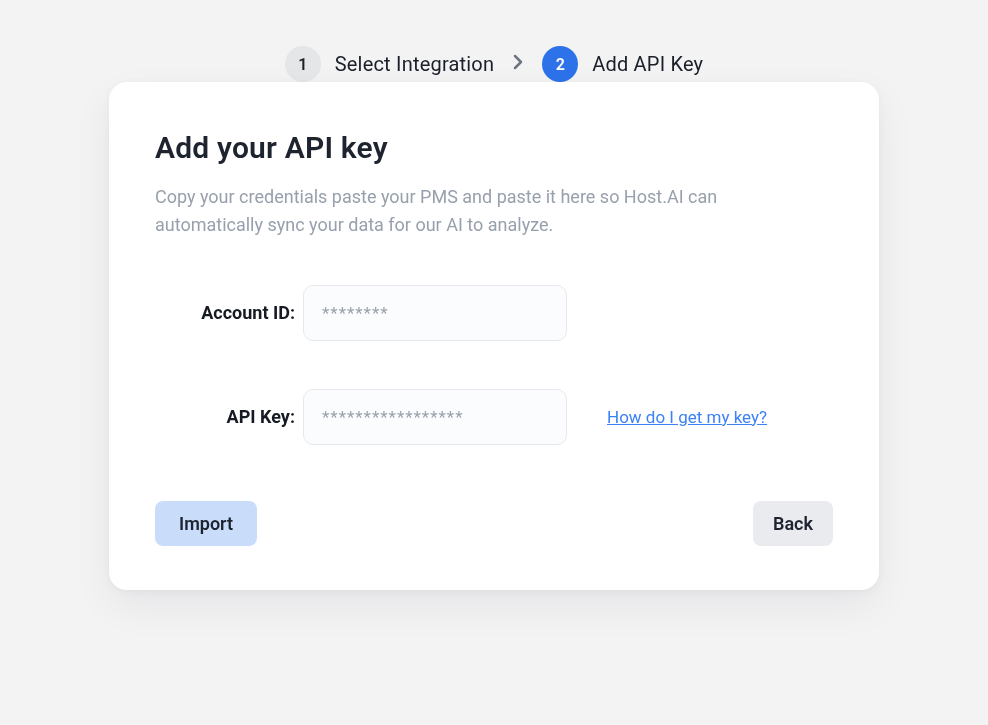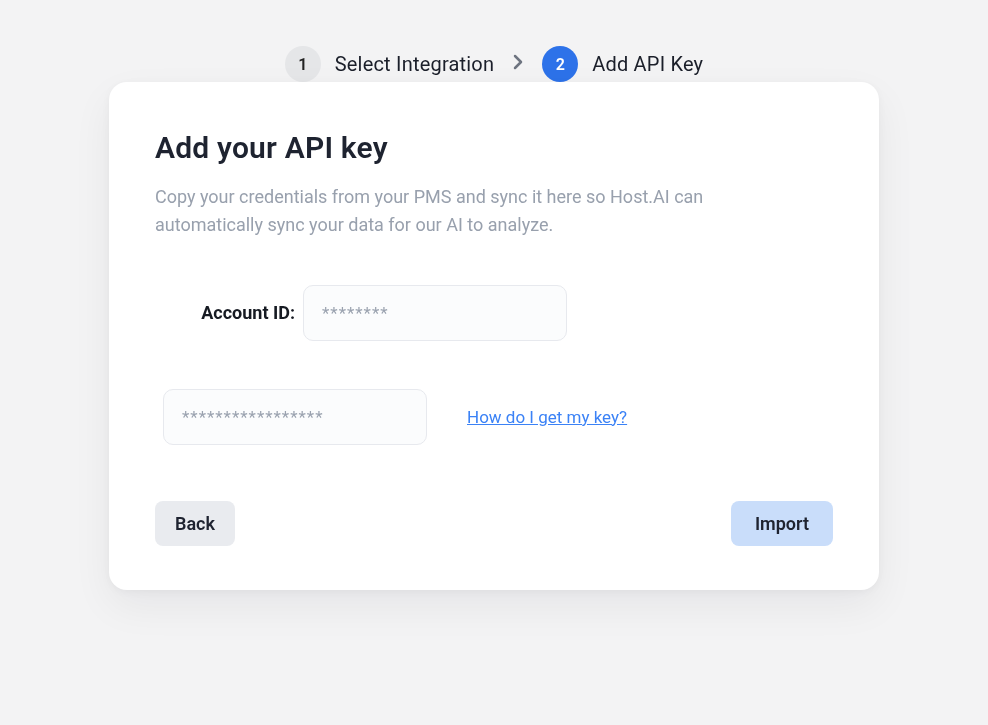--- a/index.html
+++ b/index.html
@@ -55,32 +55,33 @@
         </svg>
     </span>
     <div class="step">
       <span class="badge badge-blue">2</span>
       <span class="step-label">Add API Key</span>
     </div>
   </div>
 
   <div class="card">
     <h1 class="card-title">Add your API key</h1>
-    <p class="card-desc">Copy your credentials from your PMS and sync it here so Host.AI can automatically sync your data for our AI to analyze.</p>
+    <p class="card-desc">Copy your credentials paste your PMS and paste it here so Host.AI can automatically sync your data for our AI to analyze.</p>
 
     <div class="form">
       <div class="row">
         <label class="row-label">Account ID:</label>
         <input class="input" type="text" placeholder="********" style="">
       </div>
       <div class="row">
+        <label class="row-label">API Key:</label>
         <input class="input" type="text" placeholder="*****************" style="">
         <a class="help-link">How do I get my key?</a>
       </div>
     </div>
 
     <div class="actions">
+      <button class="btn btn-import">Import</button>
       <button class="btn btn-back">Back</button>
-      <button class="btn btn-import">Import</button>
     </div>
   </div>
 
 </div>
 
 </body></html>

